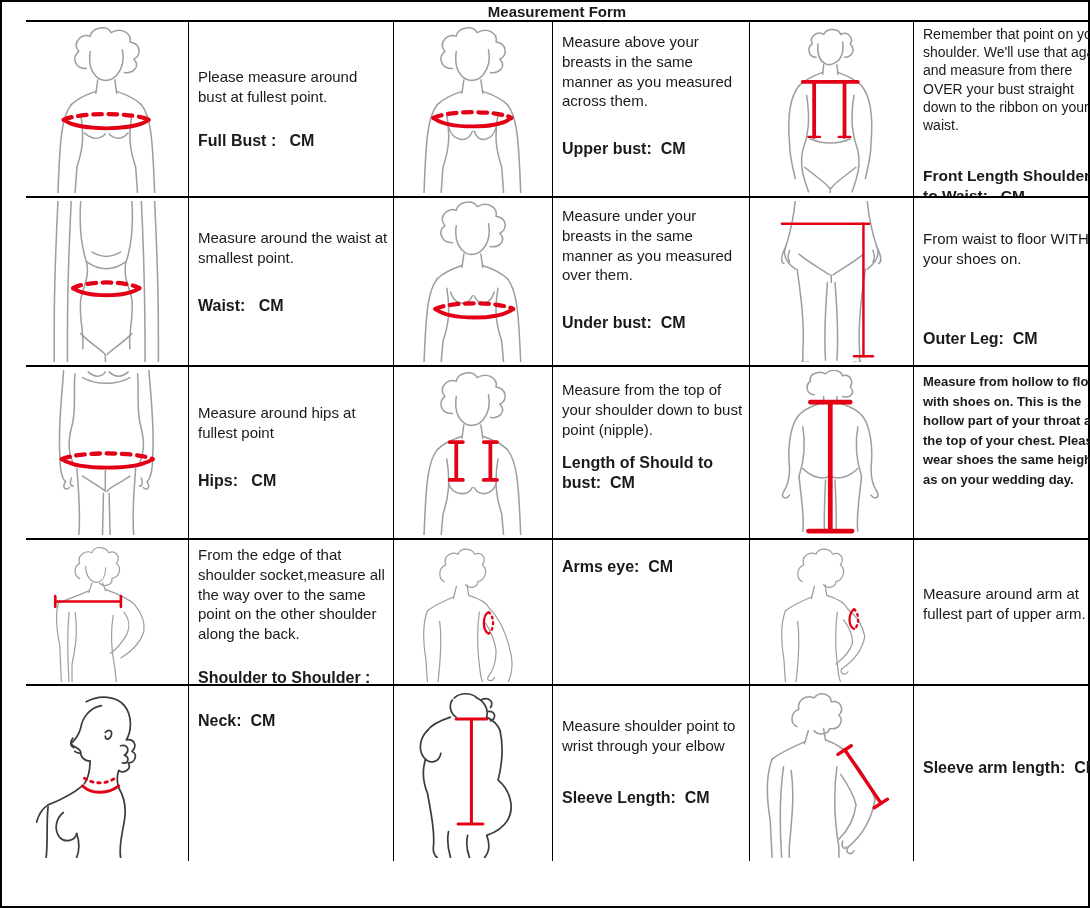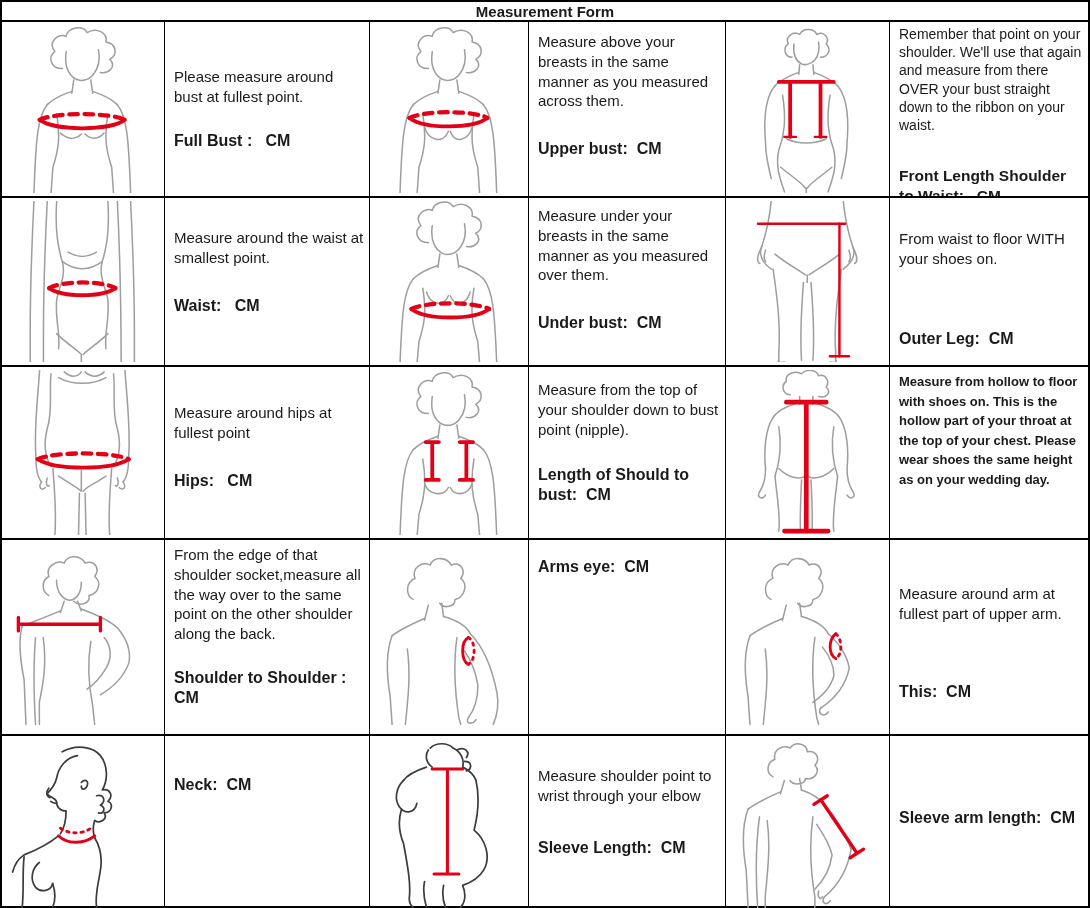--- a/index.html
+++ b/index.html
@@ -1,46 +1,46 @@
 <!DOCTYPE html>
 <html><head>
 <meta charset="utf-8">
 <style>
   html,body{margin:0;padding:0;background:#fff;}
   body{font-family:"Liberation Sans","DejaVu Sans",sans-serif;color:#1a1a1a;}
-  #form{width:1090px;height:908px;box-sizing:border-box;border:2px solid #000;background:#fff;}
+  #form{width:1090px;height:908px;box-sizing:border-box;border:2px solid #000;background:#fff;padding-left:24px;}
   .title-row{height:20px;box-sizing:border-box;border-bottom:2px solid #000;
     display:flex;align-items:center;justify-content:center;font-weight:bold;font-size:15px;}
   .row{display:grid;grid-template-columns:163px 205px 159px 197px 164px 198px;box-sizing:border-box;border-bottom:2px solid #000;}
   .row:last-child{border-bottom:none;}
-  .r1{height:176px}.r2{height:169px}.r3{height:173px}.r4{height:196px}.r5{height:175px}
+  .r1{height:176px}.r2{height:169px}.r3{height:173px}.r4{height:146px}.r5{height:175px}
   .cell{box-sizing:border-box;border-right:1px solid #000;overflow:hidden;}
   .cell:last-child{border-right:none;gap:30px;}
   .fig-cell{display:flex;align-items:center;justify-content:center;}
   .fig-cell svg{width:96%;height:97%;}
   .txt-cell{display:flex;flex-direction:column;padding:0 5px 0 9px;}
   .desc{font-size:15px;line-height:1.32;white-space:pre-wrap;}
   .label{font-weight:bold;font-size:16px;line-height:1.25;margin-top:26px;white-space:pre-wrap;}
   
   .tc-r1c2{justify-content:center}.tc-r1c2 .label{margin-top:24px}
   .tc-r1c4{padding-top:10px}.tc-r1c4 .label{margin-top:28px}
   .tc-r1c6{padding-top:3px}.tc-r1c6 .desc{font-size:14px;line-height:1.3}
   .tc-r1c6 .label{margin-top:2px;font-size:15.5px}
   .tc-r2c2{padding-top:30px}.tc-r2c2 .label{margin-top:28px}
   .tc-r2c4{padding-top:8px}.tc-r2c4 .label{margin-top:28px}
   .tc-r2c6{padding-top:31px}.tc-r2c6 .label{margin-top:30px}
   .tc-r3c2{padding-top:36px}.tc-r3c2 .label{margin-top:28px}
-  .tc-r3c4{padding-top:13px}.tc-r3c4 .label{margin-top:26px}
+  .tc-r3c4{padding-top:13px}.tc-r3c4 .label{margin-top:14px}
   .tc-r3c6{padding-top:5px}.tc-r3c6 .desc{font-size:13px;line-height:1.5;font-weight:bold}
   .tc-r3c6 .label{margin-top:16px}
   .tc-r4c2{padding-top:5px}.tc-r4c2 .label{margin-top:24px}
   .tc-r4c4{padding-top:3px}.tc-r4c4 .desc{font-size:13px;line-height:1.45}
   .tc-r4c4 .label{margin-top:14px}
   .tc-r4c6{padding-top:44px}.tc-r4c6 .label{margin-top:28px}
-  .tc-r5c2{padding-top:9px}.tc-r5c2 .label{margin-top:30px}
+  .tc-r5c2{padding-top:9px}.tc-r5c2 .label{margin-top:16px}
   .tc-r5c4{padding-top:30px}.tc-r5c4 .label{margin-top:32px}
   .tc-r5c6{padding-top:46px}.tc-r5c6 .label{margin-top:26px}
   
   .g{stroke:#9e9e9e;stroke-width:1.6;fill:none;stroke-linecap:round;stroke-linejoin:round}
   .dk{stroke:#3c3c3c;stroke-width:1.8;fill:none;stroke-linecap:round;stroke-linejoin:round}
   .red{stroke:#e30017;stroke-width:4;fill:none;stroke-linecap:round}
   .redd{stroke:#e30017;stroke-width:4.5;fill:none;stroke-linecap:round;stroke-dasharray:9 7}
   .redt{stroke:#e30017;stroke-width:2.6;fill:none;stroke-linecap:round}
   .reddot{stroke:#e30017;stroke-width:3;fill:none;stroke-linecap:round;stroke-dasharray:2.5 5}
 </style>

